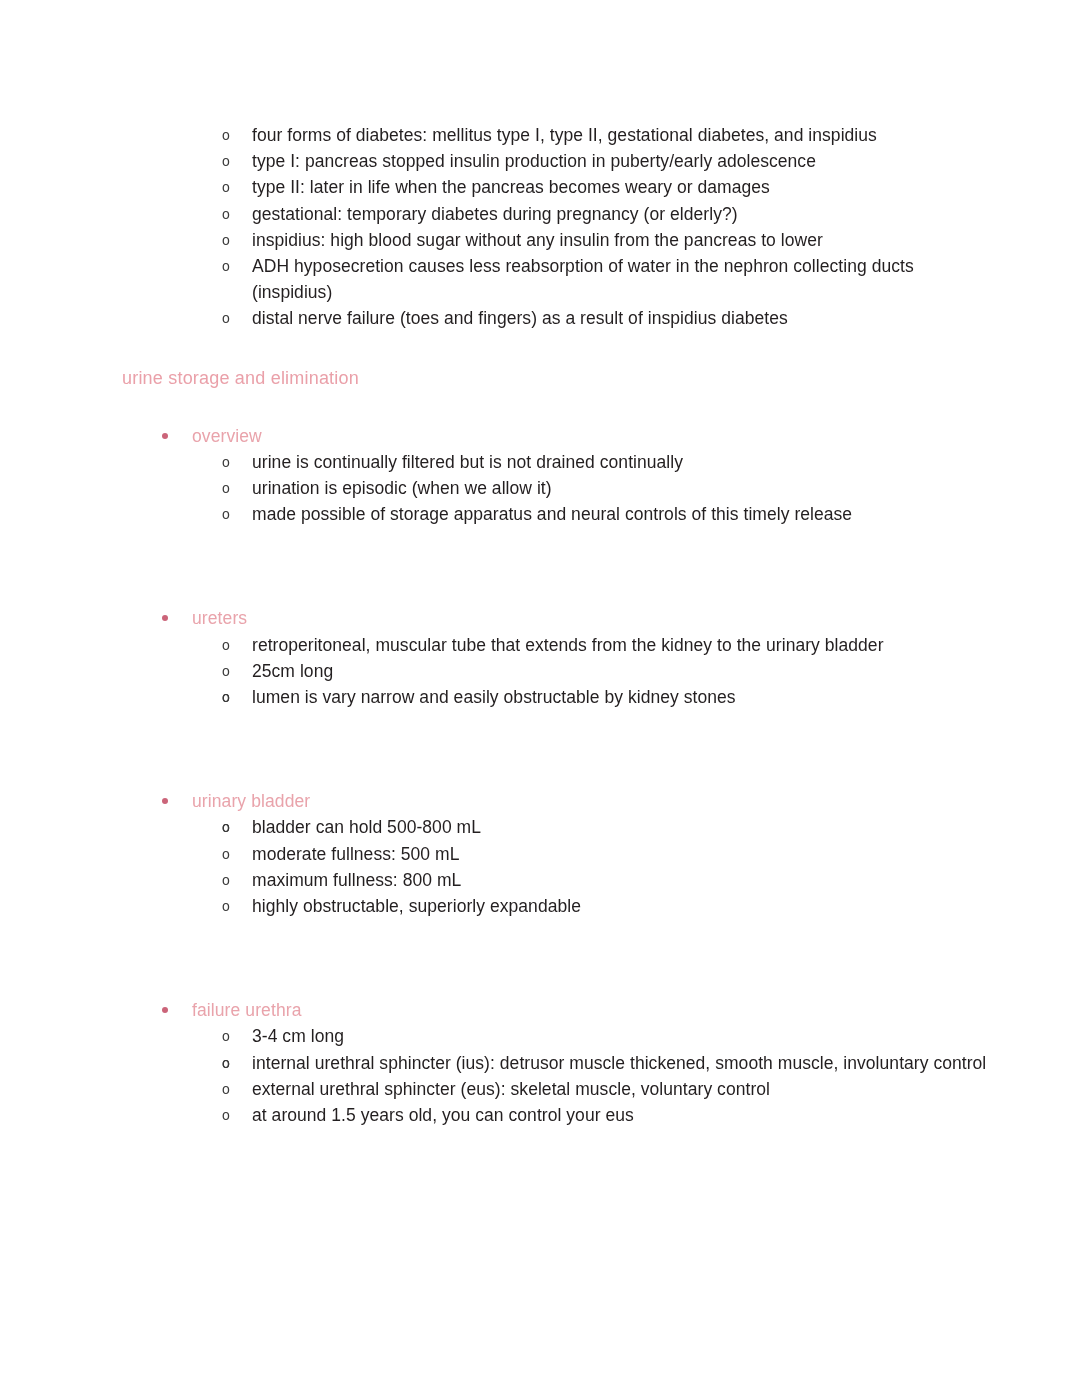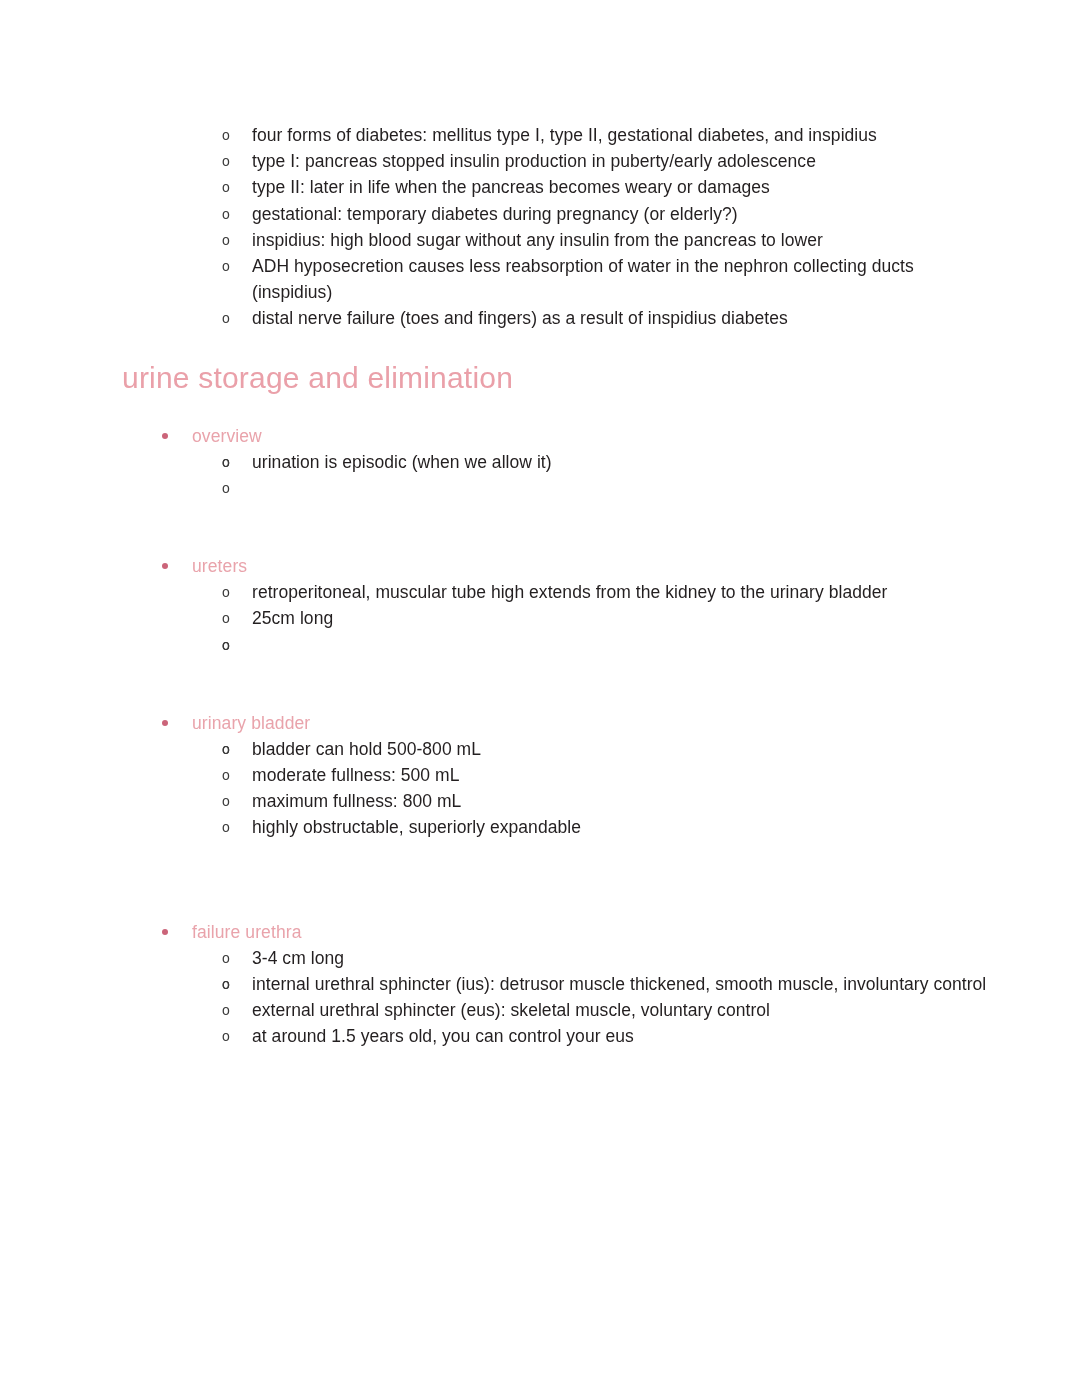--- a/index.html
+++ b/index.html
@@ -52,21 +52,21 @@
   
   .top-olist > li {
     padding-left: 130px;
   }
   .top-olist > li > .omark {
     left: 100px;
   }
 
   
   .section-heading {
-    font-size: 30px;
+    font-size: 18px;
     line-height: 34px;
     font-weight: 400;
     color: #eaa0a9;
     margin: 29px 0 4px 0;
     letter-spacing: 0.2px;
   }
   .bullet-group {
     position: relative;
   }
   .bullet-label {
@@ -108,33 +108,33 @@
       <li><span class="omark">o</span><span>ADH hyposecretion causes less reabsorption of water in the nephron collecting ducts (inspidius)</span></li>
       <li><span class="omark">o</span><span>distal nerve failure (toes and fingers) as a result of inspidius diabetes</span></li>
     </ul>
 
   <h2 class="section-heading">urine storage and elimination</h2>
 
   <div id="bullet-groups">
       <div class="bullet-group">
         <div class="bullet-label"><span class="dot"></span><span>overview</span></div>
         <ul class="olist">
-          <li><span class="omark">o</span></li>
+          <li><span class="omark">o</span><span>urine is continually filtered but is not drained continually</span></li>
           <li><span class="omark">o</span><span>urination is episodic (when we allow it)</span></li>
-          <li><span class="omark">o</span></li>
+          <li><span class="omark">o</span><span>made possible of storage apparatus and neural controls of this timely release</span></li>
         </ul>
       </div>
       <div class="group-gap"></div>
       <div class="bullet-group">
         <div class="bullet-label"><span class="dot"></span><span>ureters</span></div>
         <ul class="olist">
-          <li><span class="omark">o</span><span>retroperitoneal, muscular tube high extends from the kidney to the urinary bladder</span></li>
+          <li><span class="omark">o</span><span>retroperitoneal, muscular tube that extends from the kidney to the urinary bladder</span></li>
           <li><span class="omark">o</span><span>25cm long</span></li>
           <li><span class="omark">o</span></li>
-          <li><span class="omark">o</span></li>
+          <li><span class="omark">o</span><span>lumen is vary narrow and easily obstructable by kidney stones</span></li>
         </ul>
       </div>
       <div class="group-gap"></div>
       <div class="bullet-group">
         <div class="bullet-label"><span class="dot"></span><span>urinary bladder</span></div>
         <ul class="olist">
           <li><span class="omark">o</span></li>
           <li><span class="omark">o</span><span>bladder can hold 500-800 mL</span></li>
           <li><span class="omark">o</span><span>moderate fullness: 500 mL</span></li>
           <li><span class="omark">o</span><span>maximum fullness: 800 mL</span></li>

